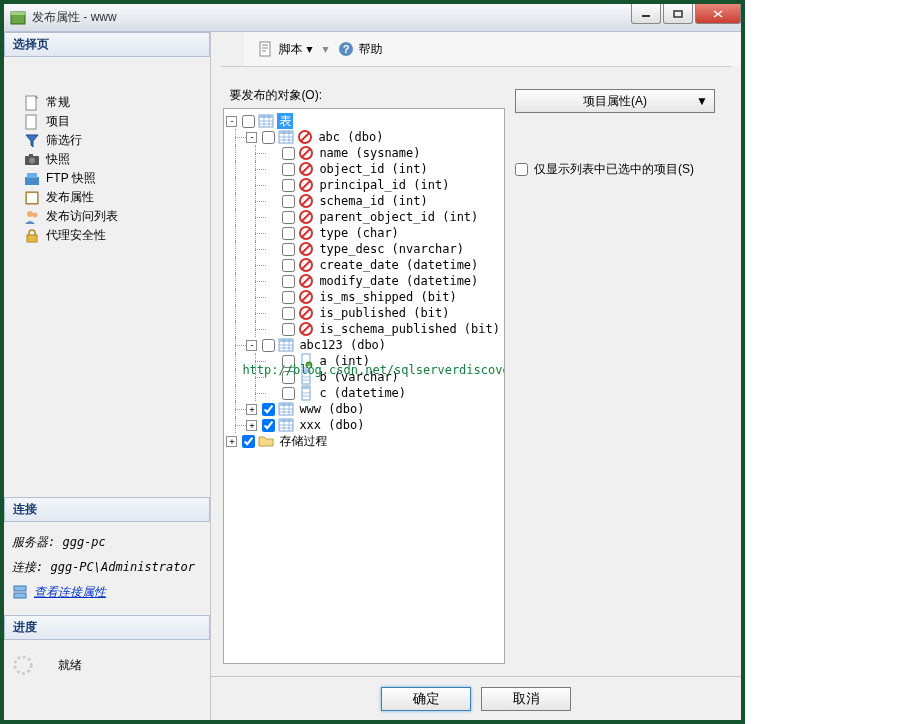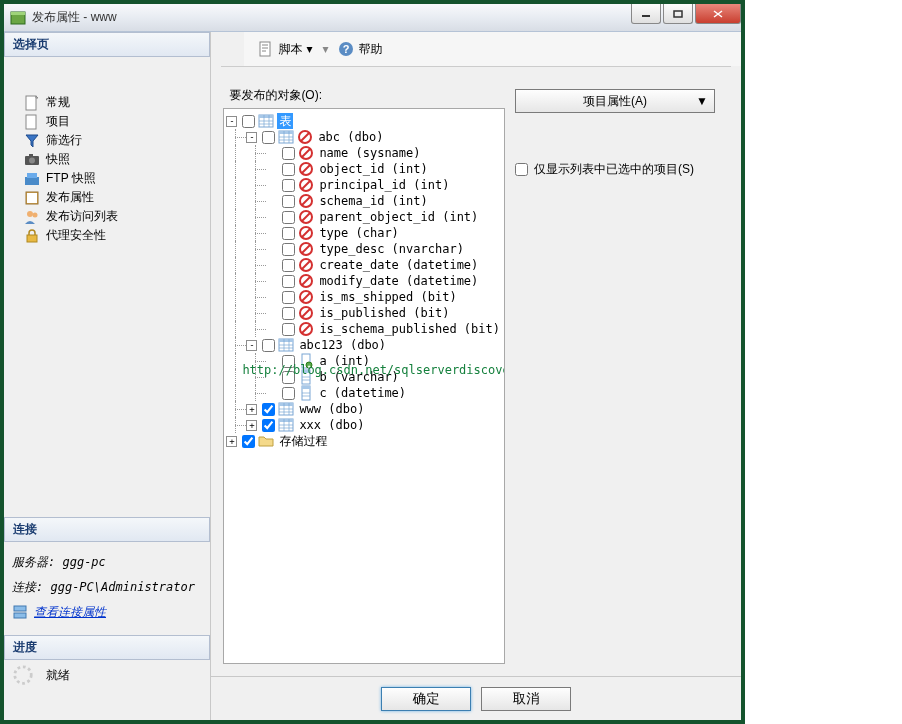--- a/index.html
+++ b/index.html
@@ -19,21 +19,21 @@
 .sidebar { width: 228px; background: #f0f0f0; border-right: 1px solid #c8c8c8; display: flex; flex-direction: column; }
 .section-header { background: linear-gradient(#f4f7fa,#e1e8f2); border: 1px solid #b3bed0; padding: 3px 8px; font-weight: bold; color: #1a3c70; }
 .nav { padding: 4px 2px; flex: 0 0 auto; margin-top: 32px; }
 .nav-item { display: flex; align-items: center; padding: 1px 6px 1px 18px; cursor: pointer; }
 .nav-item .nicon { width: 16px; height: 16px; margin-right: 6px; flex-shrink:0; }
 .sidebar .spacer { flex: 1; }
 
 .conn { padding: 4px 8px; }
 .conn-row { margin: 8px 0; font-style: italic; }
 .link { color: #0033cc; text-decoration: underline; cursor: pointer; display:inline-flex; align-items:center; gap:6px;}
-.progress-row { display:flex; align-items:center; gap:12px; padding: 4px 8px; }
+.progress-row { display:flex; align-items:center; gap:24px; padding: 14px 8px; }
 .spinner { width:22px; height:22px; }
 
 .main { flex: 1; display: flex; flex-direction: column; }
 .toolbar { height: 34px; display: flex; align-items: center; padding: 0 10px; gap: 6px; background: #f6f6f6; margin-left: 33px; }
 .toolbar .sep { color:#888; }
 .toolbar .tbtn { display:inline-flex; align-items:center; gap:4px; padding:2px 4px; cursor:pointer; }
 .divider { height:1px; background:#ccc; margin:0 10px; }
 
 .main-body { flex: 1; display: flex; padding: 20px 12px 12px 12px; gap: 10px; }
 .tree-area { flex: 1; display:flex; flex-direction:column; }

